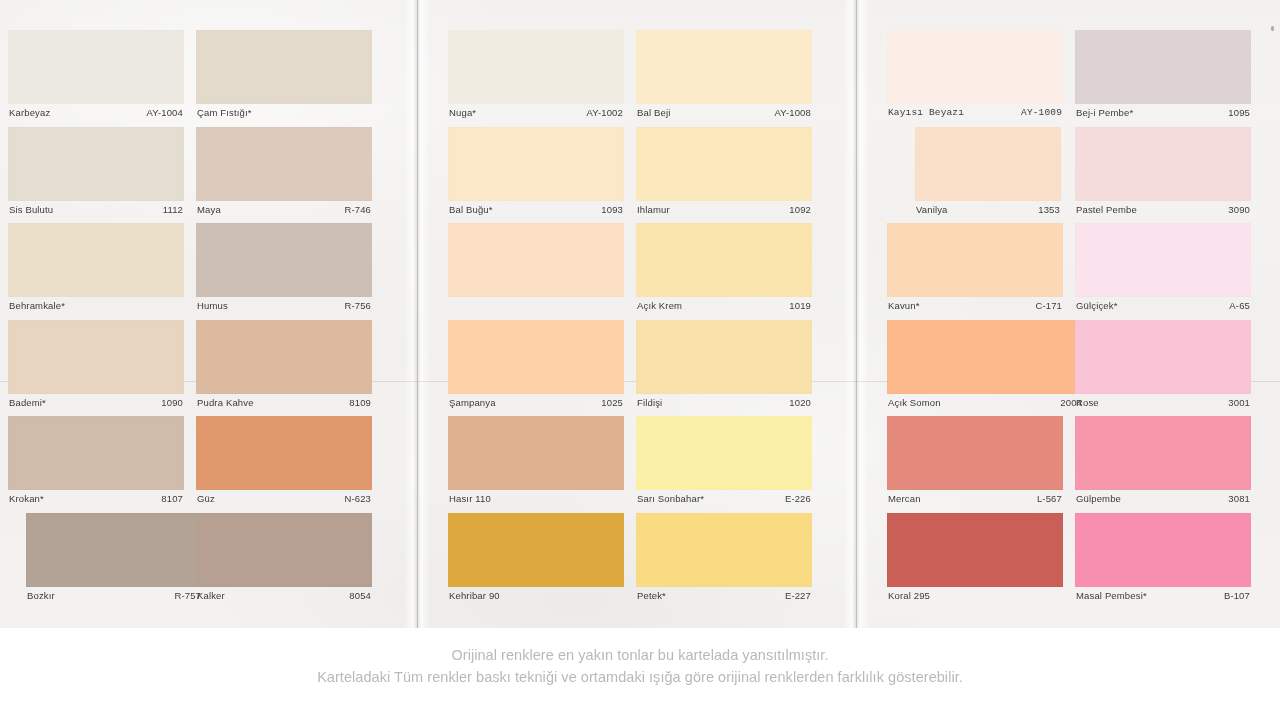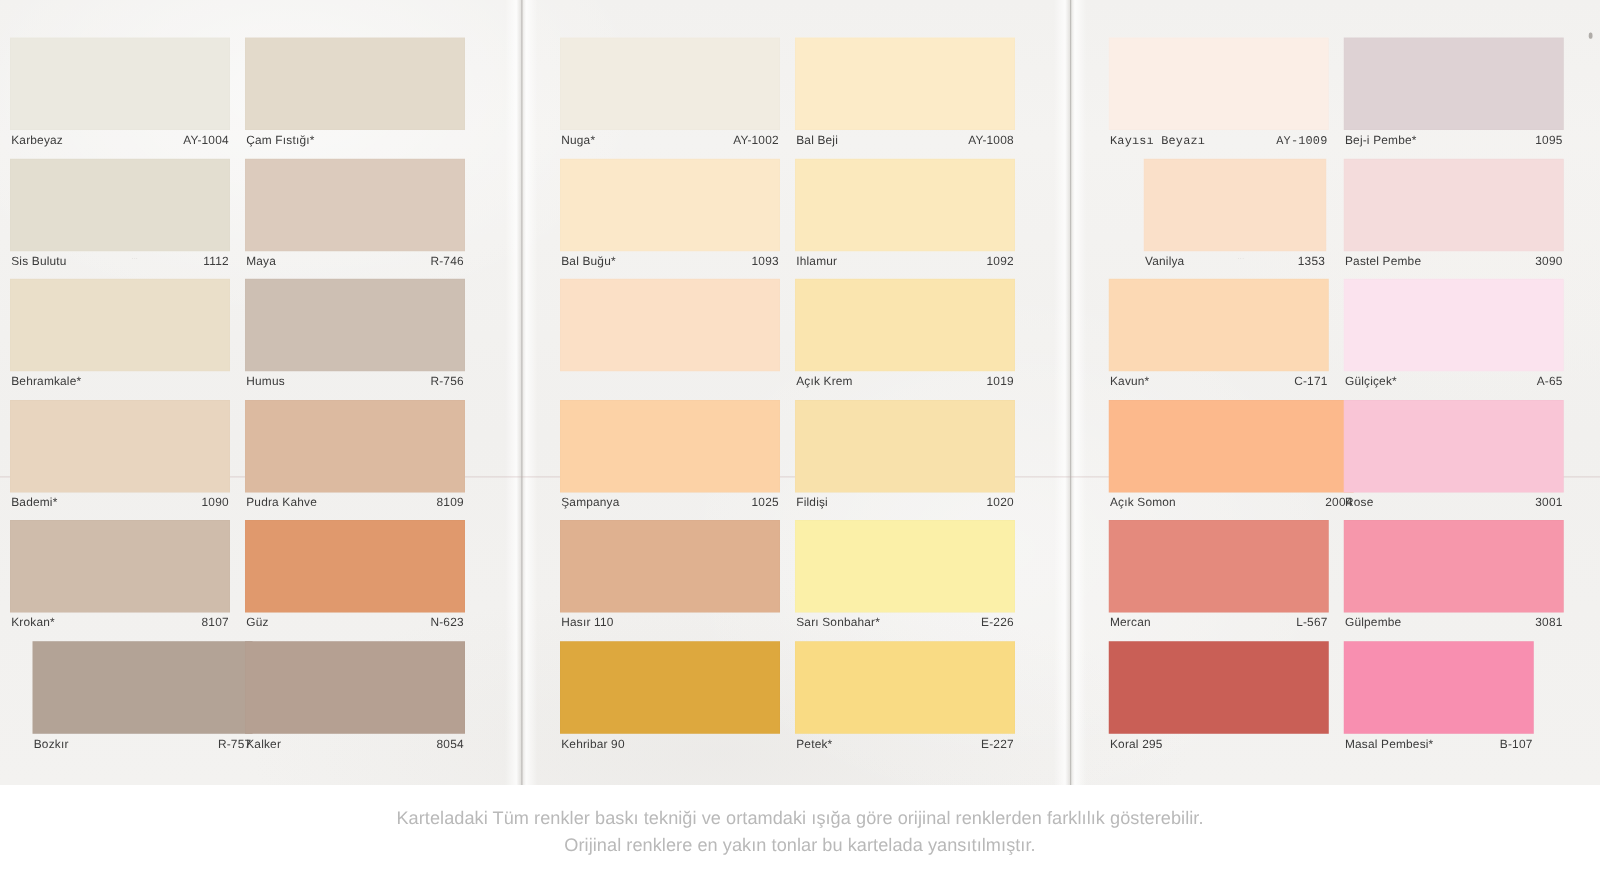--- a/index.html
+++ b/index.html
@@ -329,27 +329,27 @@
             <span class="cd">3001</span>
           </div>
         </div>
         <div class="cell" style="left: 206px; width: 176px; top: 416px;">
           <div class="chip" style="background: rgb(246, 151, 171);"></div>
           <div class="meta">
             <span class="nm">Gülpembe</span>
             <span class="cd">3081</span>
           </div>
         </div>
-        <div class="cell" style="left: 206px; width: 152px; top: 512.5px;">
+        <div class="cell" style="left: 206px; width: 176px; top: 512.5px;">
           <div class="chip" style="background: rgb(248, 143, 176);"></div>
           <div class="meta">
             <span class="nm">Masal Pembesi*</span>
             <span class="cd">B-107</span>
           </div>
         </div>
       </div>
     </div>
 </div>
 
 <div id="caption">
+  <div>Orijinal renklere en yakın tonlar bu kartelada yansıtılmıştır.</div>
   <div>Karteladaki Tüm renkler baskı tekniği ve ortamdaki ışığa göre orijinal renklerden farklılık gösterebilir.</div>
-  <div>Orijinal renklere en yakın tonlar bu kartelada yansıtılmıştır.</div>
 </div>
 
 </body></html>

